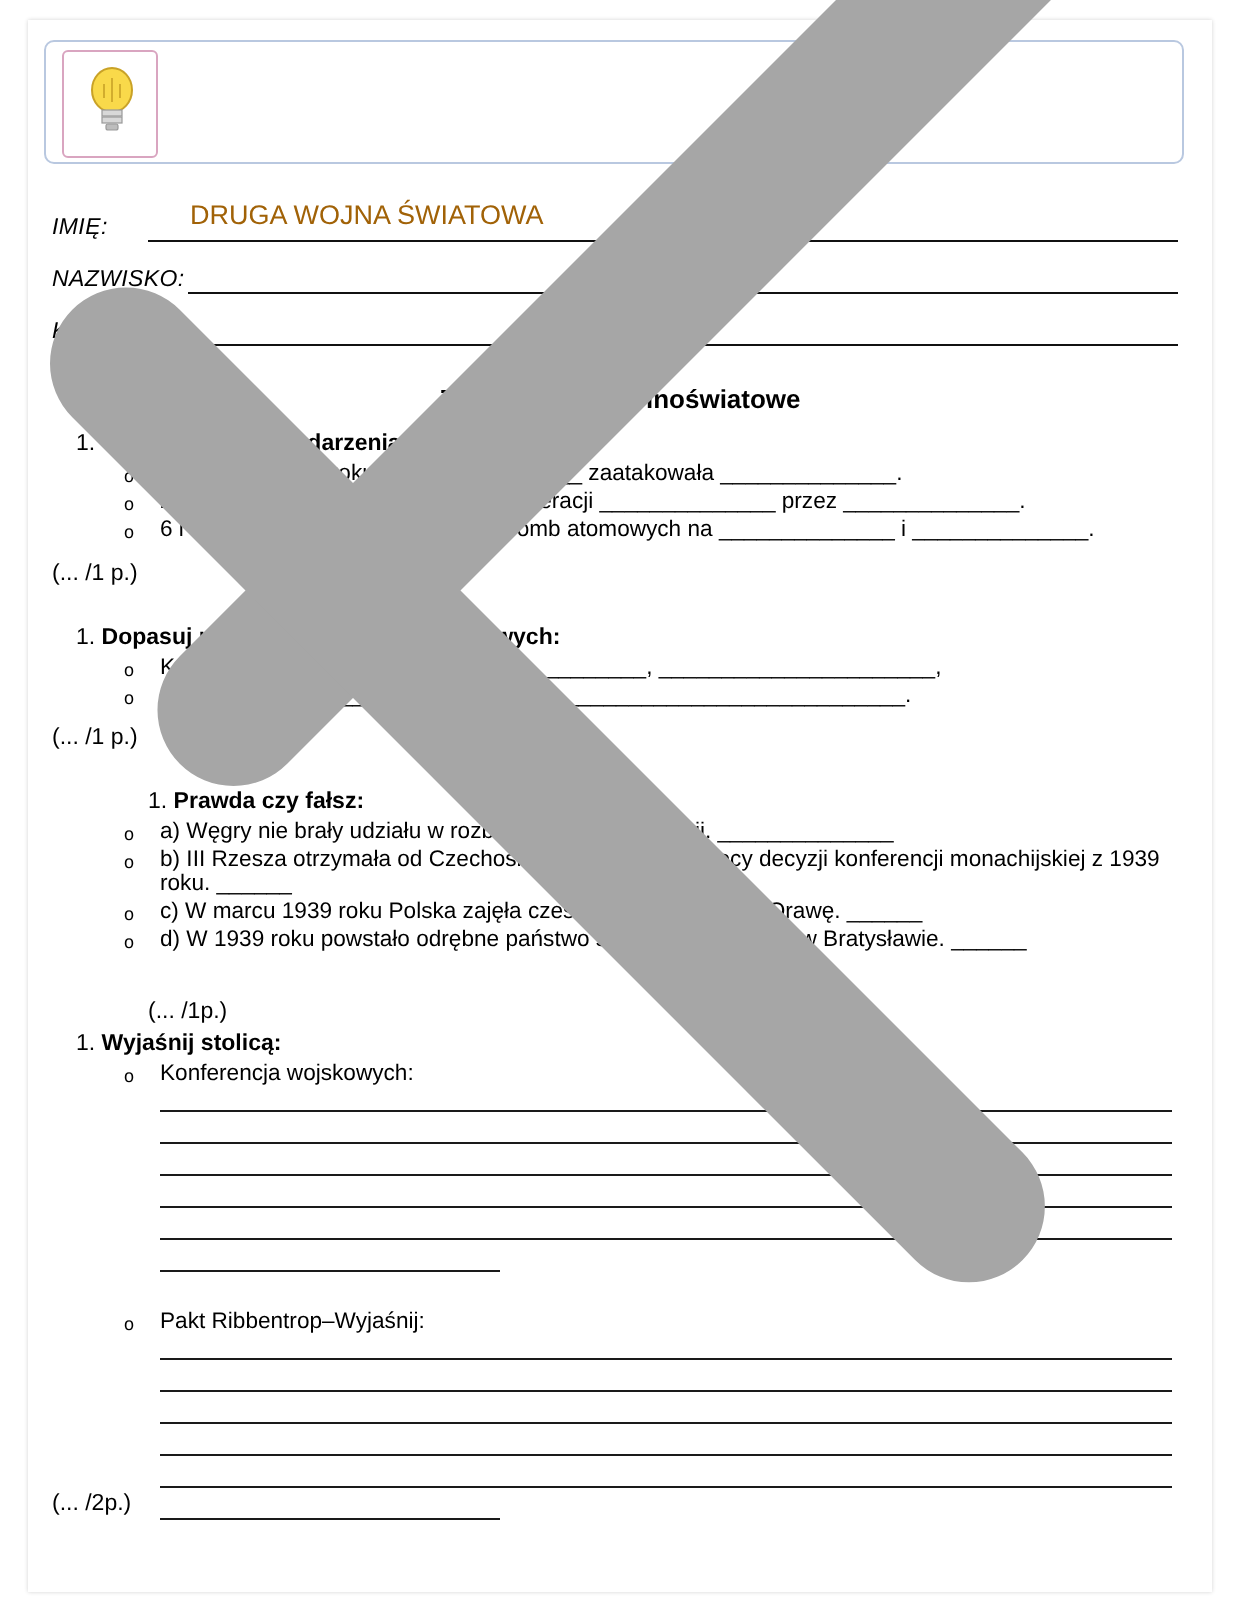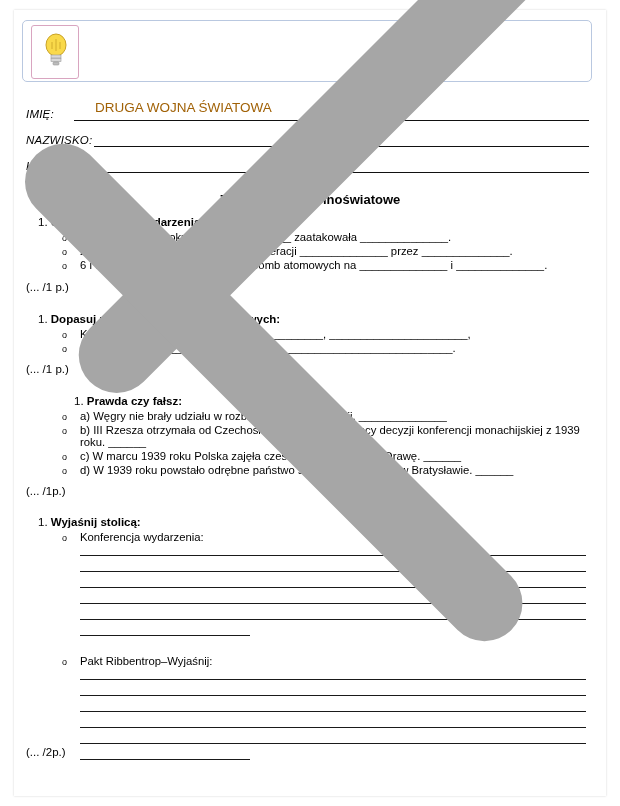--- a/index.html
+++ b/index.html
@@ -221,28 +221,28 @@
       <span>Prawda czy fałsz:</span>
     </div>
     <div class="bullet" style="left:48px; top:402px;">o</div>
     <div class="sub" style="left:66px; top:400px;">a) Węgry nie brały udziału w rozbiorze Czechosłowacji. ______________</div>
     <div class="bullet" style="left:48px; top:416px;">o</div>
     <div class="sub" style="left:66px; top:414px; width:520px;">b) III Rzesza otrzymała od Czechosłowacji Sudety na mocy decyzji konferencji monachijskiej z 1939 roku. ______</div>
     <div class="bullet" style="left:48px; top:442px;">o</div>
     <div class="sub" style="left:66px; top:440px;">c) W marcu 1939 roku Polska zajęła czeskie Zaolzie, Spisz i Orawę. ______</div>
     <div class="bullet" style="left:48px; top:456px;">o</div>
     <div class="sub" style="left:66px; top:454px;">d) W 1939 roku powstało odrębne państwo słowackie ze stolicą w Bratysławie. ______</div>
-    <div class="points" style="top:475px;">(... /1p.)</div>
+    <div class="points" style="top:490px;margin-left:48px;">(... /1p.)</div>
 
     <div class="qnum" style="left:24px; top:506px;">
       <span class="num">1.</span>
       <span>Wyjaśnij stolicą:</span>
     </div>
     <div class="bullet" style="left:48px; top:523px;">o</div>
-    <div class="sub" style="left:66px; top:521px;">Konferencja wydarzenia:</div>
+    <div class="sub" style="left:66px; top:521px;">Konferencja wojskowych:</div>
 
     <div class="wline" style="left:66px; top:545px; width:506px;"></div>
     <div class="wline" style="left:66px; top:561px; width:506px;"></div>
     <div class="wline" style="left:66px; top:577px; width:506px;"></div>
     <div class="wline" style="left:66px; top:593px; width:506px;"></div>
     <div class="wline" style="left:66px; top:609px; width:506px;"></div>
     <div class="wline" style="left:66px; top:625px; width:170px;"></div>
 
     <div class="bullet" style="left:48px; top:647px;">o</div>
     <div class="sub" style="left:66px; top:645px;">Pakt Ribbentrop–Wyjaśnij:</div>

